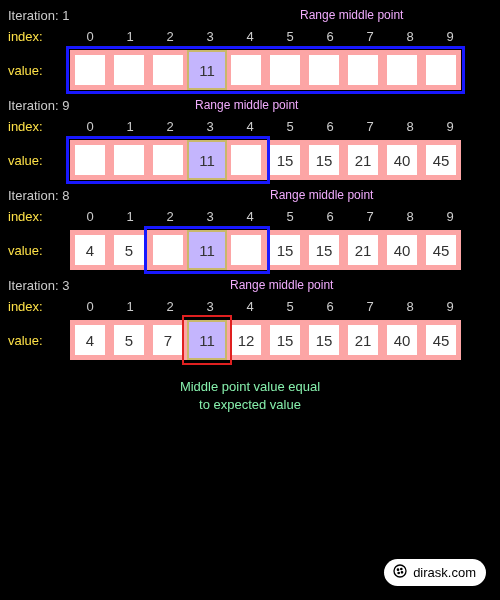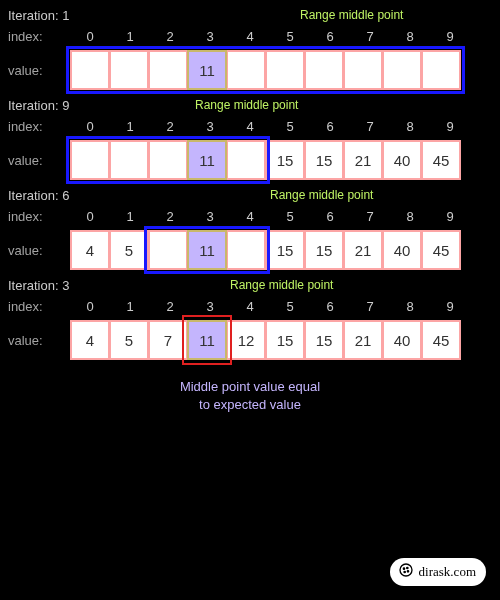--- a/index.html
+++ b/index.html
@@ -16,48 +16,48 @@
     position: relative;
     padding-top: 8px;
   }
   .iter-label {
     color: #ccc;
     margin-left: 8px;
   }
   .mid-label {
     position: absolute;
     font-size: 12px;
-    color: #bef264;
+    color: #f0abfc;
     white-space: nowrap;
   }
   .row {
     display: flex;
     align-items: center;
     margin-top: 6px;
   }
   .row-label {
     width: 70px;
     text-align: left;
     padding-left: 8px;
-    color: #a3a3a3;
+    color: #fde047;
     font-size: 13px;
   }
   .cells {
     position: relative;
     display: flex;
   }
   .idx {
     width: 40px;
     text-align: center;
     color: #ccc;
     font-size: 13px;
   }
   .cell {
     width: 40px; height: 40px;
-    border: 2px solid #fca5a5;
+    border: 5px solid #fca5a5;
     background: #fff;
     color: #333;
     display: flex;
     align-items: center;
     justify-content: center;
     font-size: 15px;
     margin-left: -1px;
     position: relative;
   }
   .cell:first-child { margin-left: 0; }
@@ -79,38 +79,38 @@
   .found-box {
     position: absolute;
     border: 2px solid #e02020;
     pointer-events: none;
     top: -5px;
     height: 50px;
     z-index: 4;
   }
   .footer-note {
     text-align: center;
-    color: #c4b5fd;
+    color: #86efac;
     font-size: 13px;
     margin-top: 18px;
     line-height: 1.4;
   }
   .badge {
     position: absolute;
     right: 14px;
     bottom: 14px;
     background: #fff;
     color: #000;
     border-radius: 14px;
     padding: 4px 10px 4px 8px;
     font-size: 13px;
     display: flex;
     align-items: center;
     gap: 5px;
-    font-family: Liberation Serif, serif;
+    font-family: Liberation Sans, sans-serif;
     text-align: center;
   }
   .badge svg { width: 16px; height: 16px; }
 </style>
 </head>
 <body>
 
 <div id="root">
     <div class="iteration">
       <div class="mid-label" style="top: 8px; left: 300px;">Range middle point</div>
@@ -177,21 +177,21 @@
           <div class="cell">15</div>
           <div class="cell">21</div>
           <div class="cell">40</div>
           <div class="cell">45</div>
           <div class="range-box" style="left: -4px; width: 204px;"></div>
         </div>
       </div>
     </div>
     <div class="iteration">
       <div class="mid-label" style="top: 8px; left: 270px;">Range middle point</div>
-      <div class="iter-label">Iteration: 6</div>
+      <div class="iter-label">Iteration: 8</div>
       <div class="row">
         <div class="row-label">index:</div>
         <div class="cells">
           <div class="idx">0</div>
           <div class="idx">1</div>
           <div class="idx">2</div>
           <div class="idx">3</div>
           <div class="idx">4</div>
           <div class="idx">5</div>
           <div class="idx">6</div>

